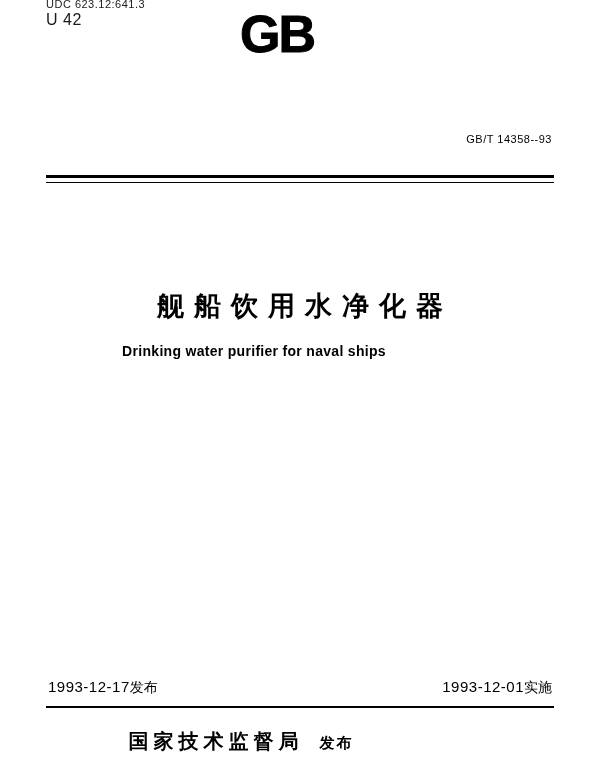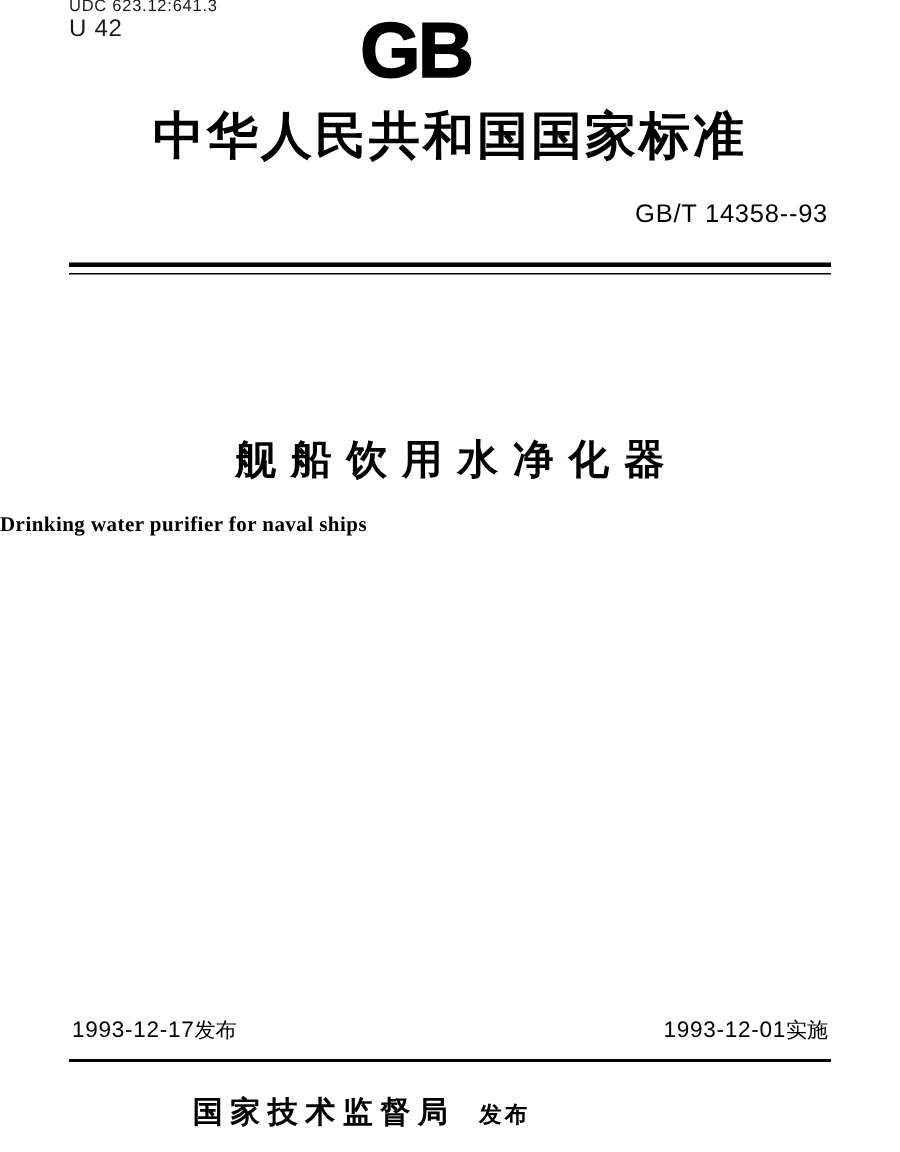--- a/index.html
+++ b/index.html
@@ -70,21 +70,21 @@
     letter-spacing: 2px;
     color: #000;
   }
 
   
   .std-number {
     position: absolute;
     top: 133px;
     right: 48px;
     font-family: "Liberation Sans", sans-serif;
-    font-size: 17px;
+    font-size: 11px;
     letter-spacing: 0.5px;
     color: #000;
   }
 
   
   .rule-thick {
     position: absolute;
     left: 46px;
     width: 508px;
     height: 3px;
@@ -120,22 +120,22 @@
     font-size: 27px;
     letter-spacing: 10px;
     text-indent: 10px;
     color: #000;
   }
   .doc-title-en {
     position: absolute;
     top: 343px;
     left: 0;
     width: 508px;
-    text-align: left;
-    font-family: Liberation Serif, serif;
+    text-align: center;
+    font-family: Liberation Sans, sans-serif;
     font-weight: bold;
     font-size: 14px;
     letter-spacing: 0.3px;
     color: #000;
   }
 
   
   .date-issue {
     position: absolute;
     top: 678px;
@@ -191,21 +191,20 @@
 
   <div class="udc-block">
     <div class="udc-line">UDC 623.12:641.3</div>
     <div class="udc-line second">U 42</div>
   </div>
 
   <div class="gb-logo">
     <span class="gb-text">GB</span>
   </div>
 
-  <div class="nat-title">中华人民共和国国家标准</div>
 
   <div class="std-number">GB/T 14358--93</div>
 
   <div class="rule-thick"></div>
   <div class="rule-thin"></div>
 
   <div class="doc-title-cn">舰船饮用水净化器</div>
   <div class="doc-title-en">Drinking water purifier for naval ships</div>
 
   <div class="rule-bottom"></div>

